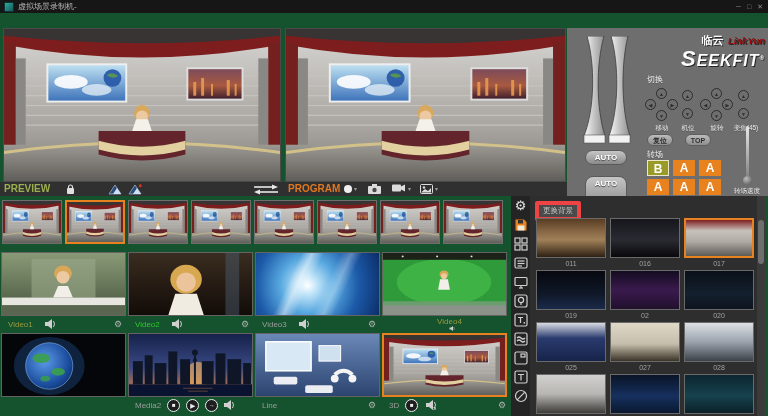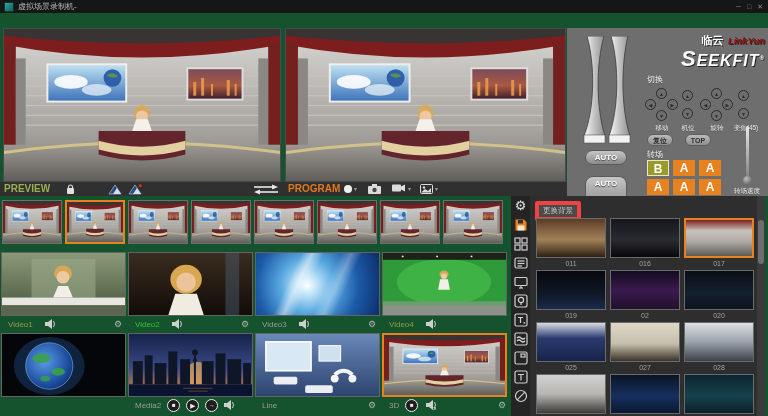--- a/index.html
+++ b/index.html
@@ -426,21 +426,21 @@
       </svg>
     <span class="gear">⚙</span>
   </div>
   <div class="labrow labB" style="left:255px;">
     <span class="srclbl" style="color:#9c9c9c;">Video3</span>
     <svg class="spk" width="10" height="10" viewBox="0 0 10 10">
         <use href="#spk"></use>
       </svg>
     <span class="gear">⚙</span>
   </div>
-  <div class="labrow labB" style="left:382px;width:128px;">
+  <div class="labrow labB" style="left:382px;width:128px;flex-direction:column;">
     <span class="srclbl" style="color:#9a9a40;">Video4</span>
     <svg class="spk" width="10" height="10" viewBox="0 0 10 10">
         <use href="#spk"></use>
       </svg>
   </div>
 
   <div class="cell rowC" style="left:1px;">
     <svg class="scene" viewBox="0 0 125 64" preserveAspectRatio="none">
       <rect width="125" height="64" fill="#04060a"></rect>
       <ellipse cx="48" cy="33" rx="36" ry="30" fill="#1a3a6a" opacity="0.55"></ellipse>

